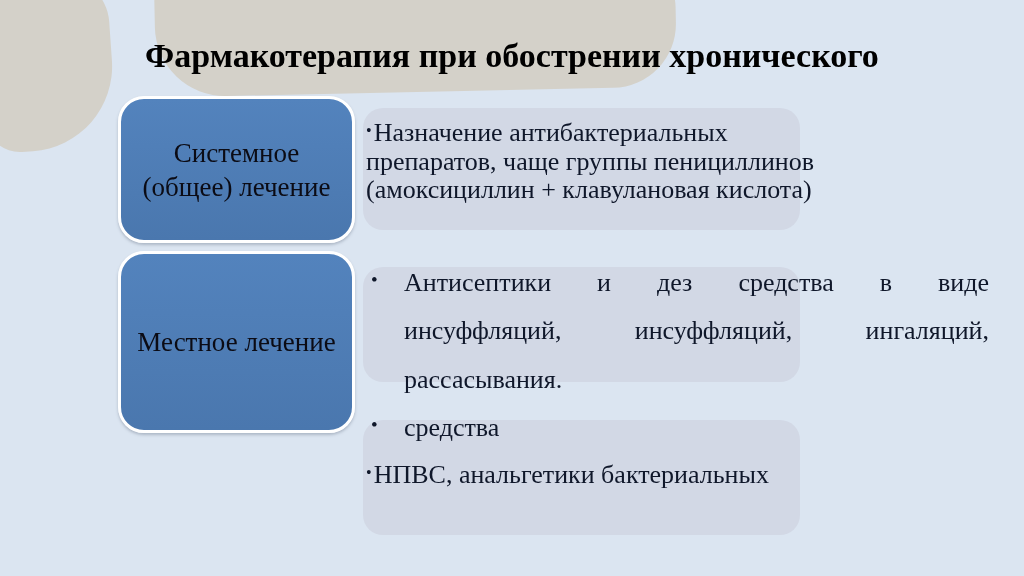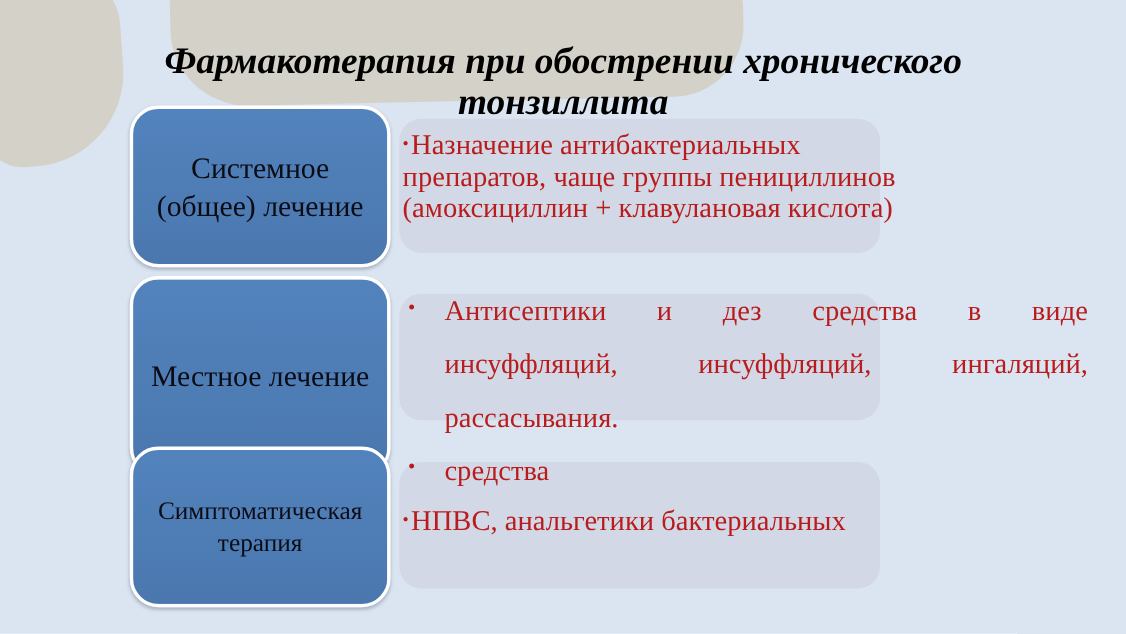--- a/index.html
+++ b/index.html
@@ -15,21 +15,21 @@
     left:-18px;top:-22px;width:130px;height:172px;
     border-radius:0 48px 85px 34px;transform:rotate(-4deg);
   }
   .blob-title{
     left:155px;top:-32px;width:521px;height:124px;
     border-radius:26px 44px 64px 70px;transform:rotate(-1.2deg);
   }
   
   .title{
     position:absolute;left:60px;top:14px;width:904px;
-    text-align:center;font-weight:bold;font-style:italic;
+    text-align:center;font-weight:bold;
     font-size:34px;line-height:38px;color:#000;
   }
   .title span{display:block;}
   
   .bluebox{
     position:absolute;left:118px;width:237px;box-sizing:border-box;
     background:linear-gradient(180deg,#5383bd 0%,#4a77ae 100%);
     border:3px solid #ffffff;border-radius:26px;
     box-shadow:0 2px 3px rgba(90,100,120,0.35);
     display:flex;align-items:center;justify-content:center;
@@ -37,21 +37,21 @@
   }
   .bb1{top:96px;height:147px;font-size:27px;line-height:34px;}
   .bb2{top:251px;height:182px;font-size:27px;line-height:34px;}
   .bb3{top:406px;height:146px;font-size:23px;line-height:29px;}
   
   .panel{position:absolute;left:363px;width:437px;background:#d2d8e5;border-radius:20px;}
   .pn1{top:108px;height:122px;}
   .pn2{top:267px;height:115px;}
   .pn3{top:420px;height:115px;}
   
-  .txt{position:absolute;color:#b91c1c;}
+  .txt{position:absolute;color:#0f172a;}
   .txt ul{margin:0;padding:0;list-style:none;}
   .t1{left:366px;top:117px;width:478px;font-size:26px;line-height:28.5px;}
   .t3{left:366px;top:459px;width:560px;font-size:26px;line-height:28px;}
   .attached li::before{
     content:"\2022";font-size:0.62em;vertical-align:0.32em;margin-right:2px;
   }
   .t2{left:367px;top:248px;width:622px;font-size:26px;line-height:27.4px;}
   .hang li{position:relative;padding-left:37px;}
   .hang li::before{
     content:"\2022";position:absolute;left:4px;top:-3px;font-size:19px;
@@ -62,21 +62,20 @@
 </head>
 <body>
 
 <div class="slide">
 
   <div class="blob blob-left"></div>
   <div class="blob blob-title"></div>
 
   <h1 class="title">
     <span>Фармакотерапия при обострении хронического</span>
-    <span>тонзиллита</span>
   </h1>
 
   <div class="panel pn1"></div>
   <div class="panel pn2"></div>
   <div class="panel pn3"></div>
 
   <div class="txt t1">
     <ul class="attached">
       <li>Назначение антибактериальных препаратов, чаще группы пенициллинов (амоксициллин + клавулановая кислота)</li>
     </ul>
@@ -104,17 +103,14 @@
       <li>НПВС, анальгетики бактериальных</li>
     </ul>
   </div>
 
   <div class="bluebox bb1">
     <span>Системное (общее) лечение</span>
   </div>
   <div class="bluebox bb2">
     <span>Местное лечение</span>
   </div>
-  <div class="bluebox bb3">
-    <span>Симптоматическая терапия</span>
-  </div>
 
 </div>
 
 </body></html>

